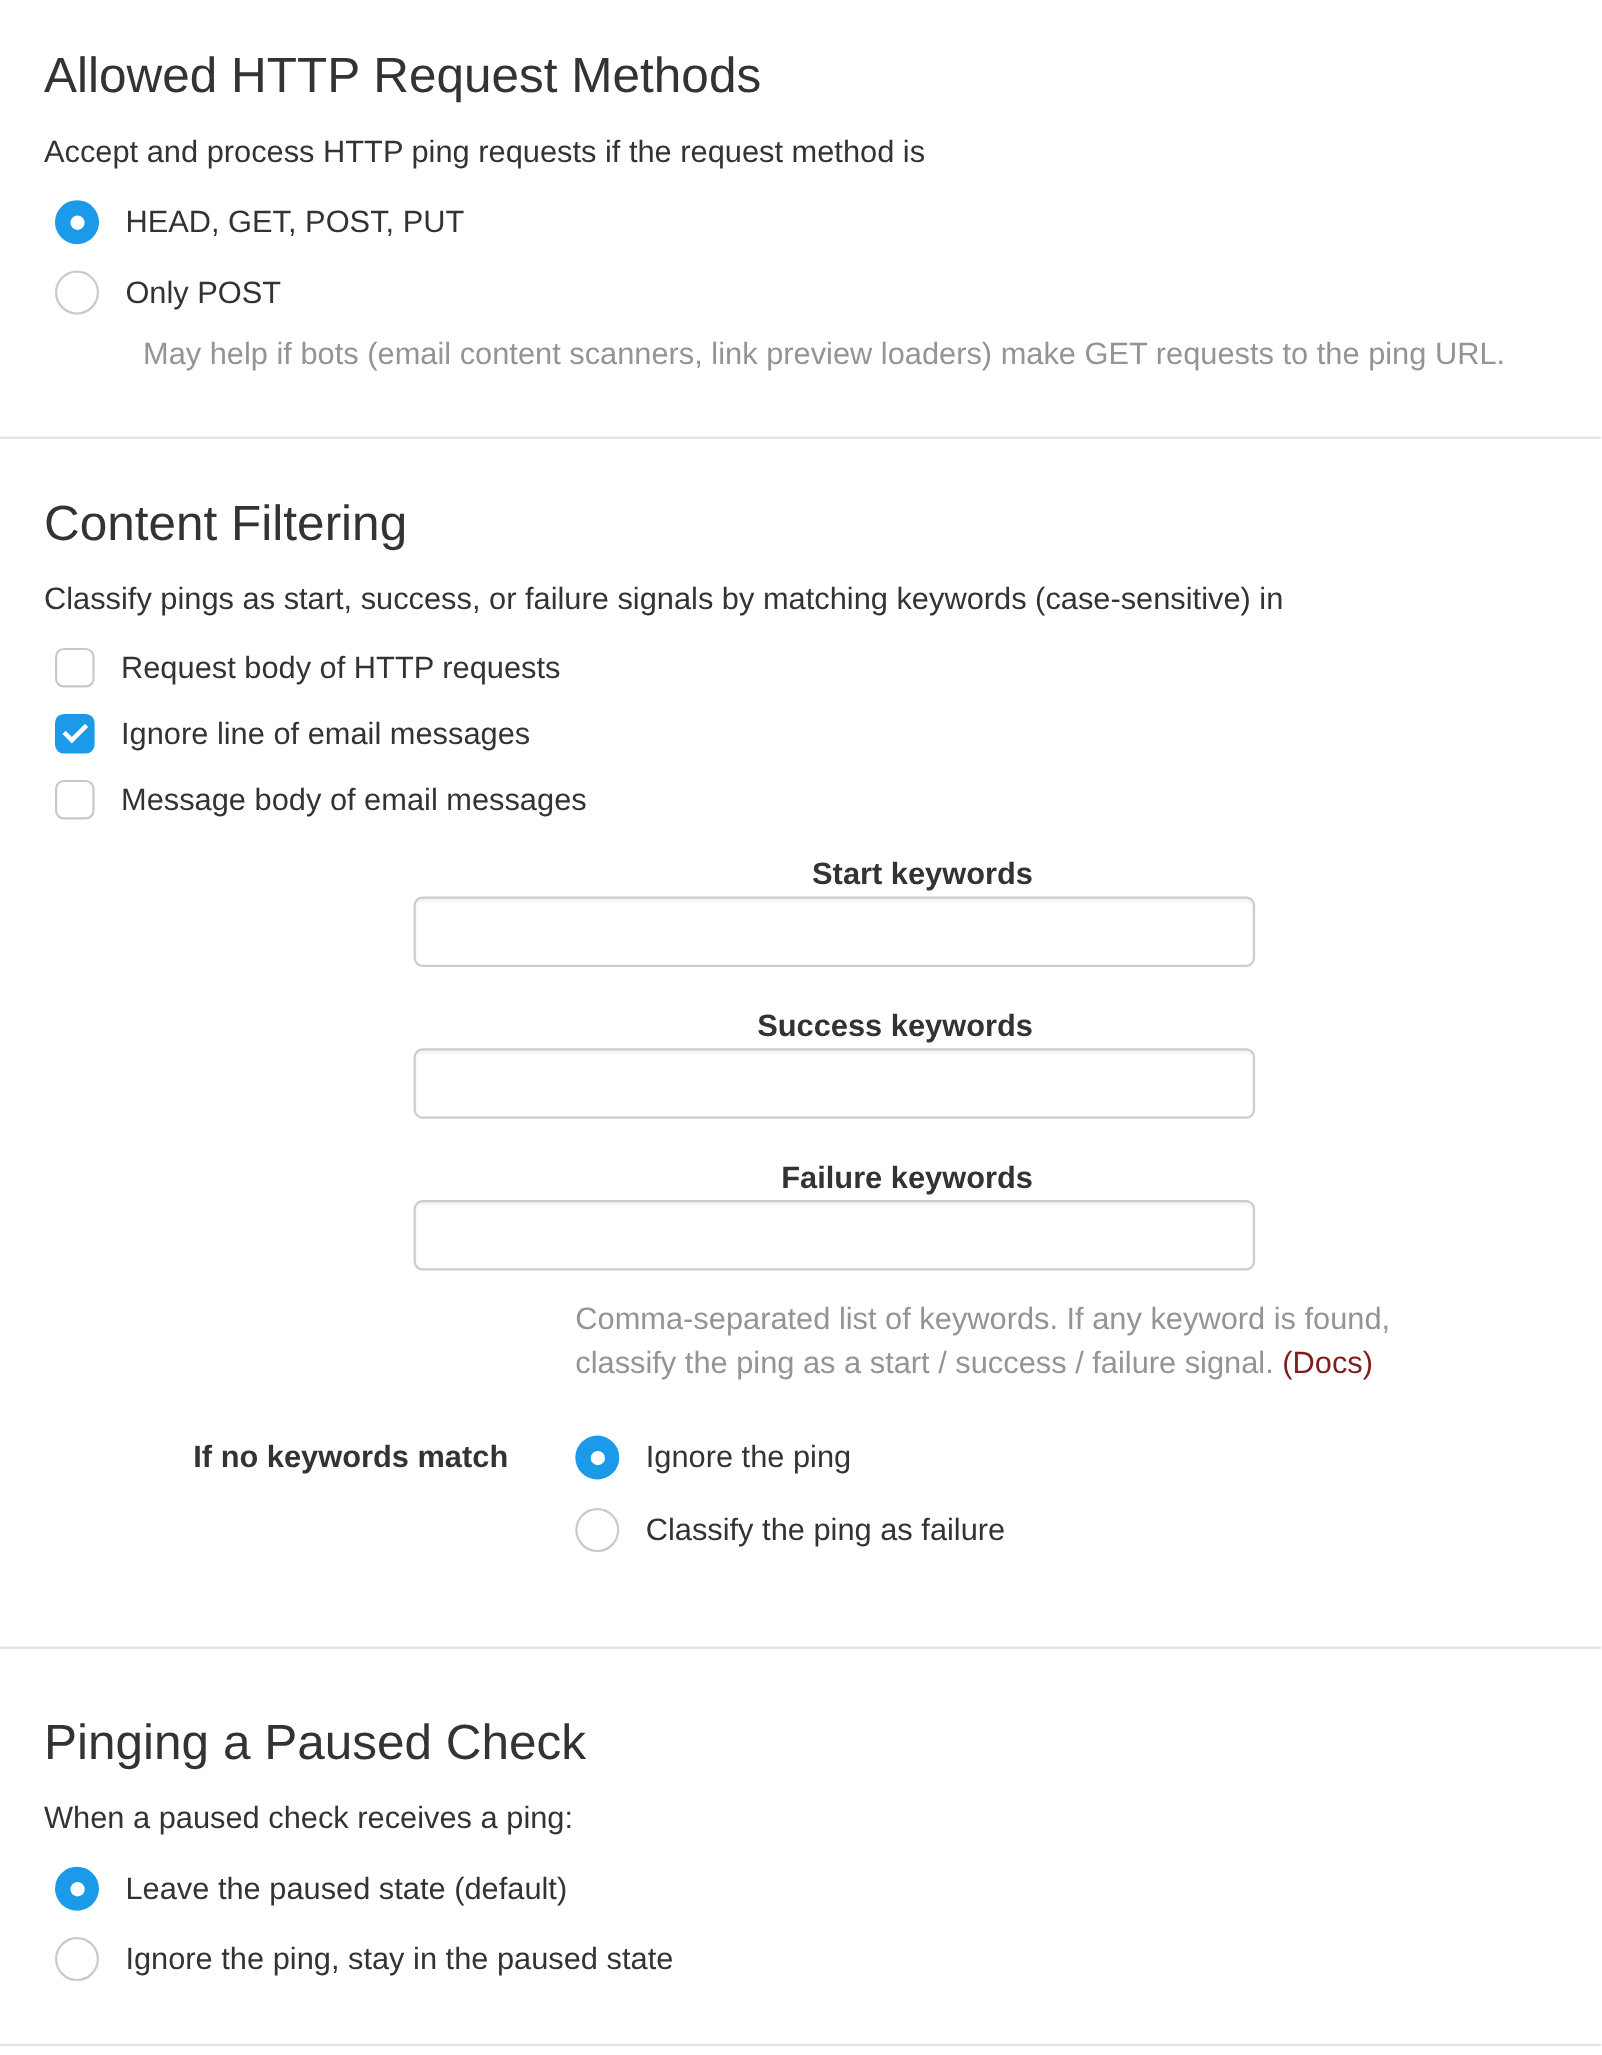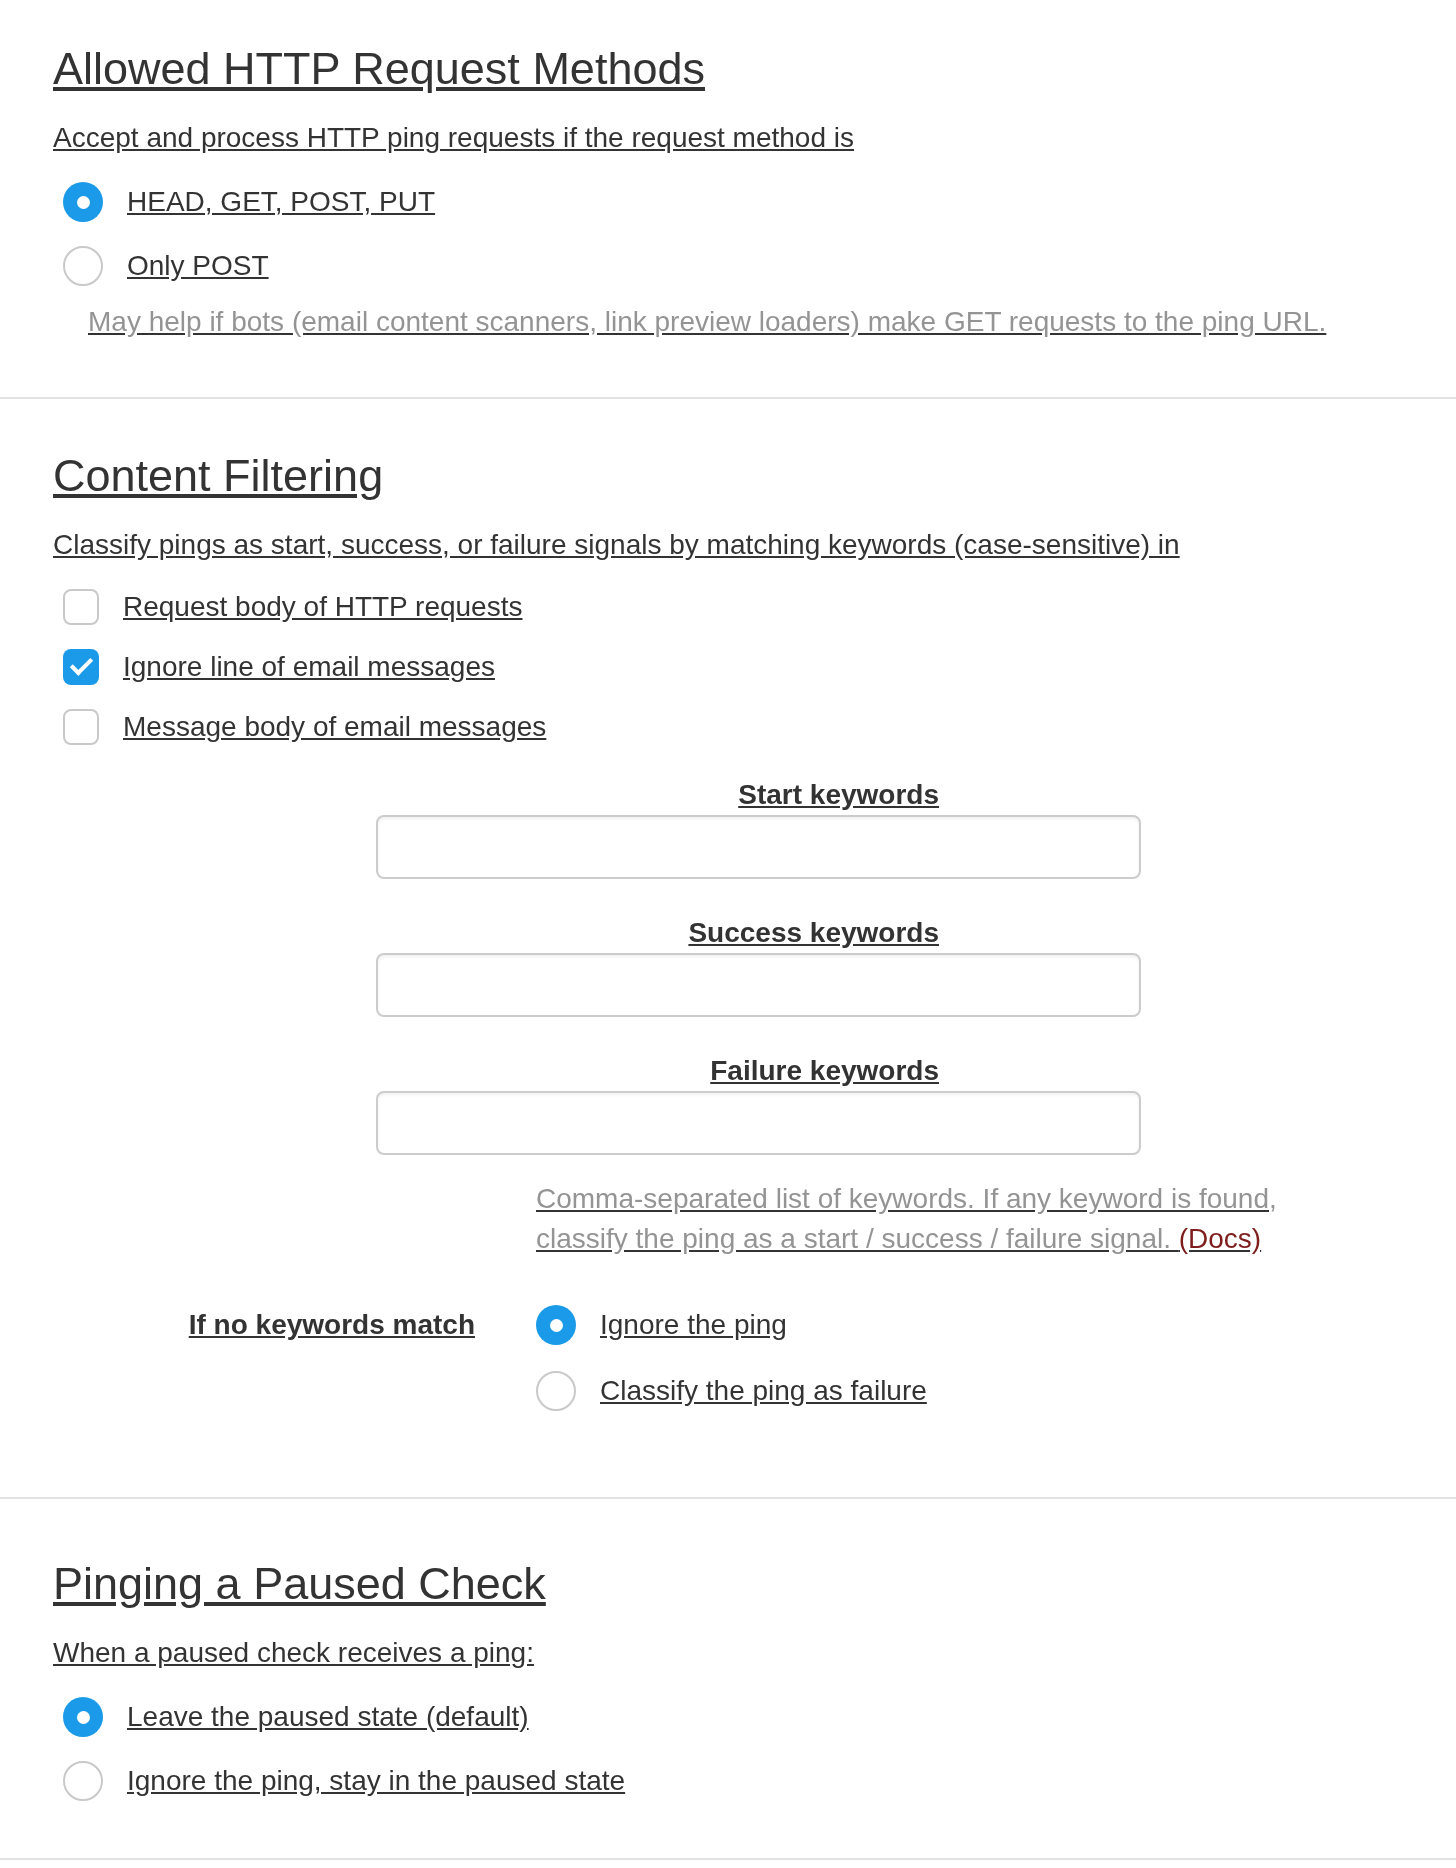--- a/index.html
+++ b/index.html
@@ -1,21 +1,21 @@
 <!DOCTYPE html>
 <html><head>
 <meta charset="utf-8">
 <style>
   html,body{margin:0;padding:0;}
   body{
     width:1456px;height:1868px;background:#fff;
     font-family:"Liberation Sans",sans-serif;font-size:28px;color:#333;
     overflow:hidden;
   }
-  .section{padding:0 53px;text-decoration:underline;}
+  .section{padding:0 40px;}
   #s1{padding-top:44px;padding-bottom:55px;}
   #s2{padding-top:52px;padding-bottom:86px;}
   #s3{padding-top:60px;padding-bottom:57px;}
   h2.title{margin:0;font-size:45px;line-height:50px;font-weight:400;color:#333;}
   .subtitle{margin:24px 0 0;line-height:40px;}
   .divider{border:none;border-top:2px solid #e2e2e2;margin:0;}
 
   .ctl-row{display:flex;align-items:center;margin-top:24px;padding-left:10px;}
   .ctl-label{margin-left:24px;line-height:34px;}
 
@@ -28,21 +28,21 @@
 
   .checkbox{width:36px;height:36px;border-radius:8px;border:2px solid #c9c9c9;
     background:#fff;box-sizing:border-box;position:relative;flex:none;cursor:pointer;}
   .checkbox.checked{border:none;background:#1a9ae8;}
   .checkbox .check{display:none;}
   .checkbox.checked .check{display:block;position:absolute;left:8px;top:9px;
     width:17px;height:8px;border-left:4px solid #fff;border-bottom:4px solid #fff;
     transform:rotate(-45deg);}
 
   .help{color:#949494;}
-  .help-inline{margin:16px 0 0 35px;line-height:40px;}
+  .help-inline{margin:16px 0 0 90px;line-height:40px;}
 
   .form-row{display:flex;align-items:center;margin-top:34px;flex-direction:column;}
   .form-row.first{margin-top:30px;}
   .form-label{width:422px;text-align:right;font-weight:700;flex:none;line-height:40px;}
   .form-ctl{margin-left:61px;}
   input.textbox{width:765px;height:64px;box-sizing:border-box;border:2px solid #ccc;
     border-radius:8px;box-shadow:inset 0 2px 3px rgba(0,0,0,.06);
     font-family:"Liberation Sans",sans-serif;font-size:28px;color:#333;padding:0 16px;}
 
   .help-block{margin:24px 0 0 483px;width:765px;line-height:40px;}

